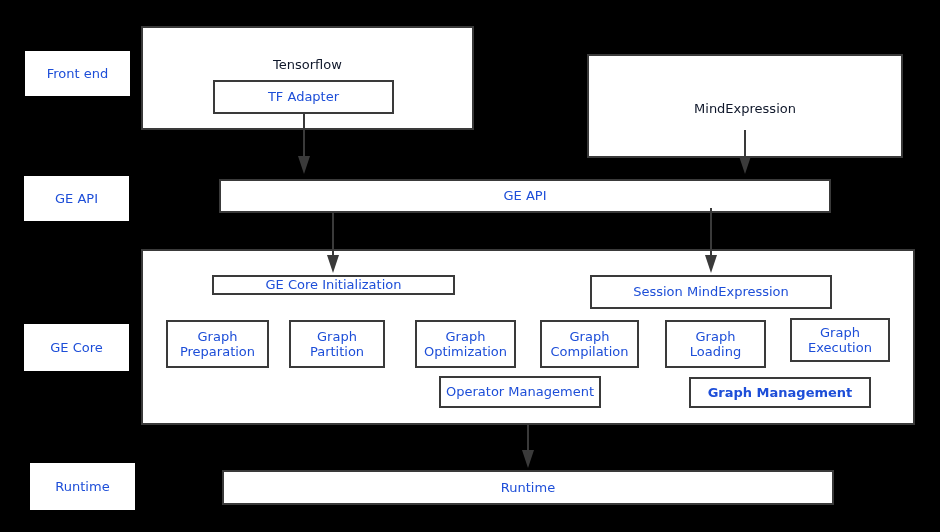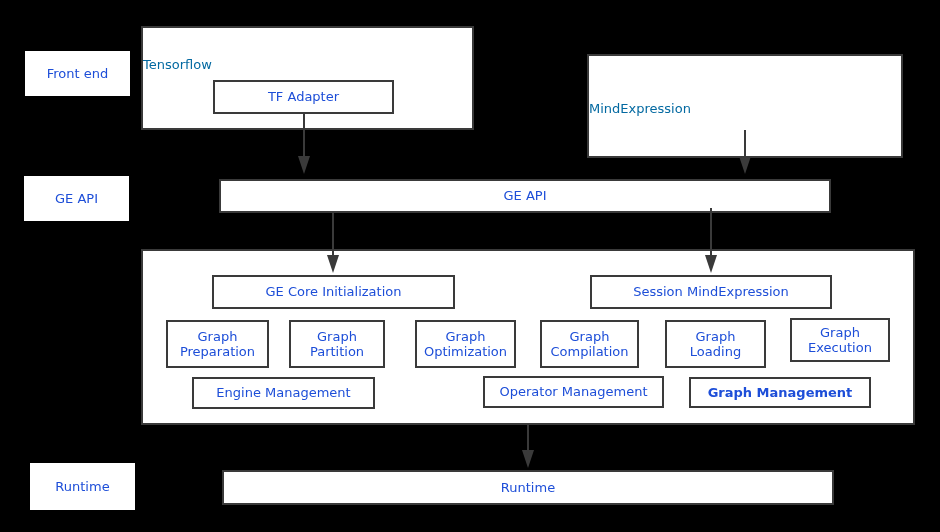--- a/index.html
+++ b/index.html
@@ -41,21 +41,22 @@
     position: absolute;
     box-sizing: border-box;
     background: #ffffff;
     border: 2px solid #3a3a3a;
   }
   
   .group-caption {
     position: absolute;
     left: 0;
     right: 0;
-    color: #0369a1;
+    text-align: center;
+    color: #0f172a;
     font-size: 13px;
   }
   
   #arrows {
     position: absolute;
     left: 0;
     top: 0;
     width: 940px;
     height: 532px;
     pointer-events: none;
@@ -72,38 +73,39 @@
 </style>
 </head>
 <body>
 
 <div id="canvas">
 
   <div class="node layer-label" style="left:25px;  top:51px;  width:105px; height:45px;">Front end</div>
 
   <div class="node layer-label" style="left:24px;  top:176px; width:105px; height:45px;">GE API</div>
 
+  <div class="node layer-label" style="left:24px;  top:324px; width:105px; height:47px;">GE Core</div>
 
   <div class="node layer-label" style="left:30px;  top:463px; width:105px; height:47px;">Runtime</div>
 
   <div class="container-box" style="left:141px; top:26px; width:333px; height:104px;">
     <div class="group-caption" style="top:29px;">Tensorflow</div>
   </div>
 
   <div class="node boxed f13" style="left:213px; top:80px; width:181px; height:34px;">TF Adapter</div>
 
   <div class="container-box" style="left:587px; top:26px; width:316px; height:104px;margin-top:28px;">
     <div class="group-caption" style="top:45px;">MindExpression</div>
   </div>
 
   <div class="node boxed f13" style="left:219px; top:179px; width:612px; height:34px;">GE API</div>
 
   <div class="container-box" style="left:141px; top:249px; width:774px; height:176px;"></div>
 
-  <div class="node boxed f13" style="left:212px; top:275px; width:243px; height:34px;">GE Core Initialization</div>
+  <div class="node boxed f13" style="left:212px; top:275px; width:243px; height:20px;">GE Core Initialization</div>
 
   <div class="node boxed f13" style="left:590px; top:275px; width:242px; height:34px;">Session MindExpression</div>
 
   <div class="node boxed f13" style="left:166px; top:320px; width:103px; height:48px;">Graph
 Preparation</div>
 
   <div class="node boxed f13" style="left:289px; top:320px; width:96px; height:48px;">Graph
 Partition</div>
 
   <div class="node boxed f13" style="left:415px; top:320px; width:101px; height:48px;">Graph
@@ -111,23 +113,22 @@
 
   <div class="node boxed f13" style="left:540px; top:320px; width:99px; height:48px;">Graph
 Compilation</div>
 
   <div class="node boxed f13" style="left:665px; top:320px; width:101px; height:48px;">Graph
 Loading</div>
 
   <div class="node boxed f13" style="left:790px; top:318px; width:100px; height:44px;">Graph
 Execution</div>
 
-  <div class="node boxed f13" style="left:192px; top:377px; width:183px; height:32px;">Engine Management</div>
 
-  <div class="node boxed f13" style="left:439px; top:376px; width:181px; height:32px;margin-left:44px;">Operator Management</div>
+  <div class="node boxed f13" style="left:439px; top:376px; width:162px; height:32px;">Operator Management</div>
 
   <div class="node boxed f13" style="left:689px; top:377px; width:182px; height:31px;font-weight:bold;">Graph Management</div>
 
   <div class="node boxed f13" style="left:222px; top:470px; width:612px; height:35px;">Runtime</div>
 
   <svg id="arrows" viewBox="0 0 940 532" xmlns="http://www.w3.org/2000/svg">
 
     <g>
       <line class="arrow-line" x1="304" y1="113" x2="304" y2="163"></line>
       <polygon class="arrow-head" points="304,174 298,156 310,156"></polygon>

